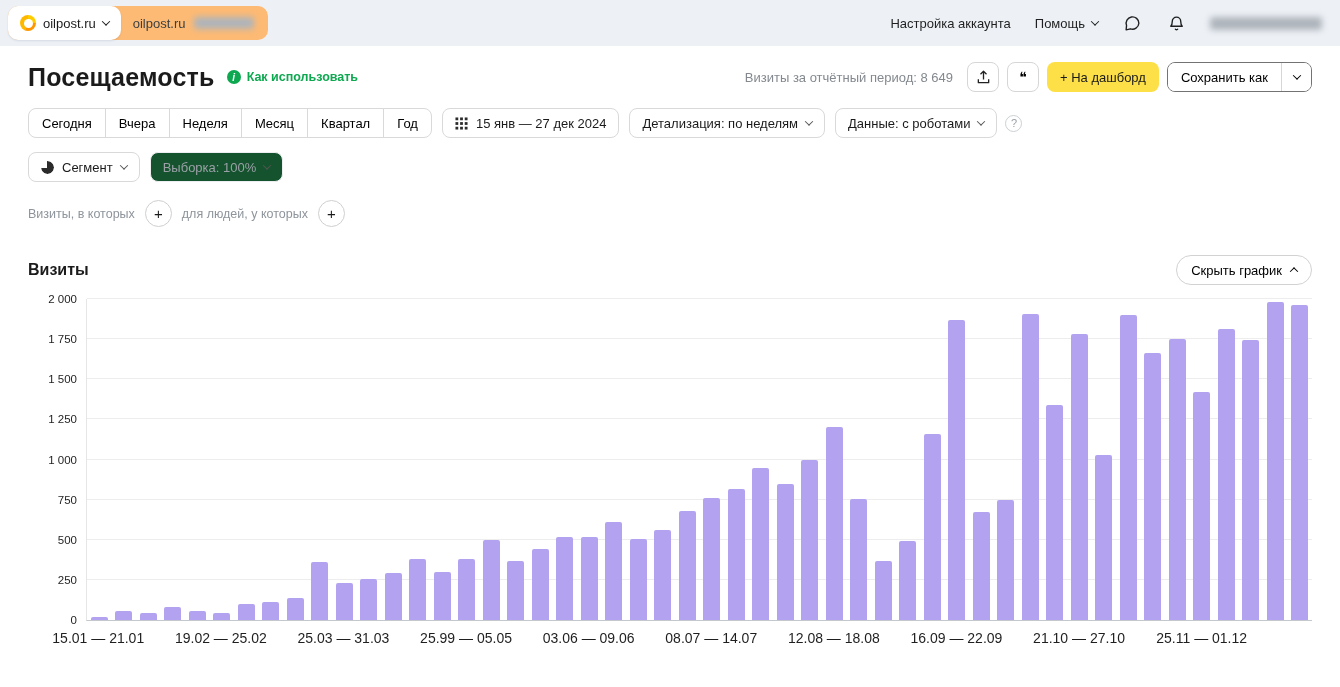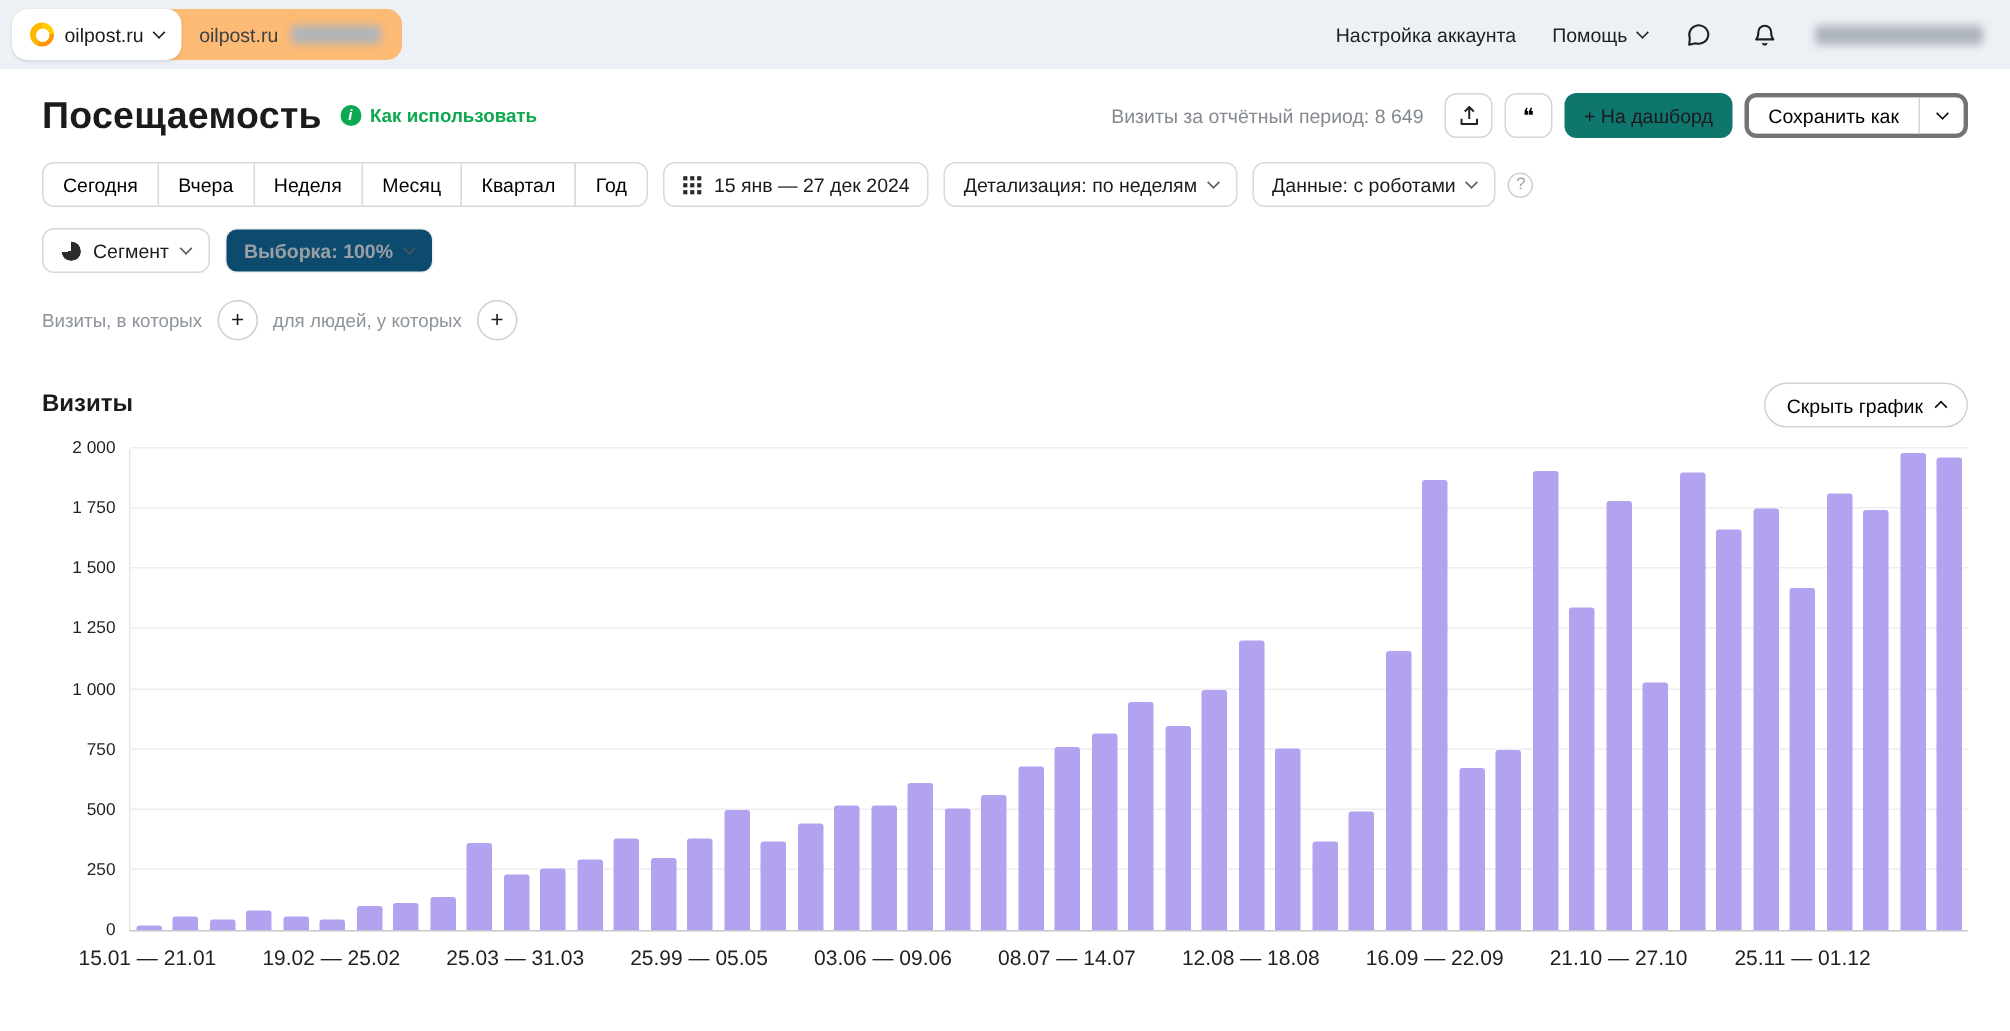--- a/index.html
+++ b/index.html
@@ -39,38 +39,38 @@
   h1 { font-size:25px; font-weight:600; letter-spacing:.2px; }
   .howto { display:flex; align-items:center; gap:6px; margin-left:12px;
            color:var(--accent,#0da850); font-size:12.5px; font-weight:700; }
   .info-badge { width:14px; height:14px; border-radius:50%; background:var(--accent,#0da850);
            color:#fff; font-size:10px; font-weight:700; display:flex; align-items:center;
            justify-content:center; font-style:italic; }
   .header-actions { margin-left:auto; display:flex; align-items:center; gap:8px; }
   .visits-summary { color:#83898f; font-size:13px; margin-right:6px; }
   .icon-btn { width:32px; height:30px; border:1px solid #d6d6d6; border-radius:8px;
            background:#fff; display:flex; align-items:center; justify-content:center; }
-  .btn-gray { background:#0f766e; border:none; border-radius:8px; height:30px;
+  .btn-gray { background:#fde047; border:none; border-radius:8px; height:30px;
            padding:0 13px; font-size:13px; color:#1b1b1b; }
-  .btn-split { display:flex; border:3px solid #737373; border-radius:8px; overflow:hidden;
+  .btn-split { display:flex; border:1px solid #737373; border-radius:8px; overflow:hidden;
            background:#fff; height:30px; align-items:stretch; }
   .btn-split .main { border:none; background:#fff; padding:0 13px; font-size:13px; }
   .btn-split .caret { border:none; border-left:1px solid #d6d6d6; background:#fff;
            width:30px; display:flex; align-items:center; justify-content:center; }
 
   .row { display:flex; align-items:center; gap:10px; margin-top:16px; }
   .seg-group { display:flex; }
   .seg-btn { border:1px solid #d9d9d9; background:#fff; height:30px; padding:0 13px;
            font-size:13px; margin-left:-1px; }
   .seg-btn:first-child { border-radius:8px 0 0 8px; margin-left:0; }
   .seg-btn:last-child { border-radius:0 8px 8px 0; }
   .btn { border:1px solid #d9d9d9; background:#fff; height:30px; border-radius:8px;
          padding:0 12px; font-size:13px; display:flex; align-items:center; gap:8px; color:#1b1b1b; }
   .btn .chev { color:#555; }
-  .btn.disabled { background:#0c4a6e; border-color:#eceef0; color:#9aa0a6; cursor:default;font-weight:bold; }
+  .btn.disabled { background:#14532d; border-color:#eceef0; color:#9aa0a6; cursor:default; }
   .qmark { width:17px; height:17px; border:1px solid #ccd0d4; border-radius:50%;
            color:#9aa0a6; font-size:11px; display:flex; align-items:center;
            justify-content:center; margin-left:-2px; }
 
   .pie-icon { width:13px; height:13px; border-radius:50%;
            background:conic-gradient(#2b2b2b 0 265deg, #fff 265deg 360deg);
            outline:1px solid #fff; }
   .drops { display:flex; align-items:center; }
   .drop { width:8px; height:8px; background:#2b2b2b; border-radius:50% 50% 50% 0;
           transform:rotate(-45deg); }

